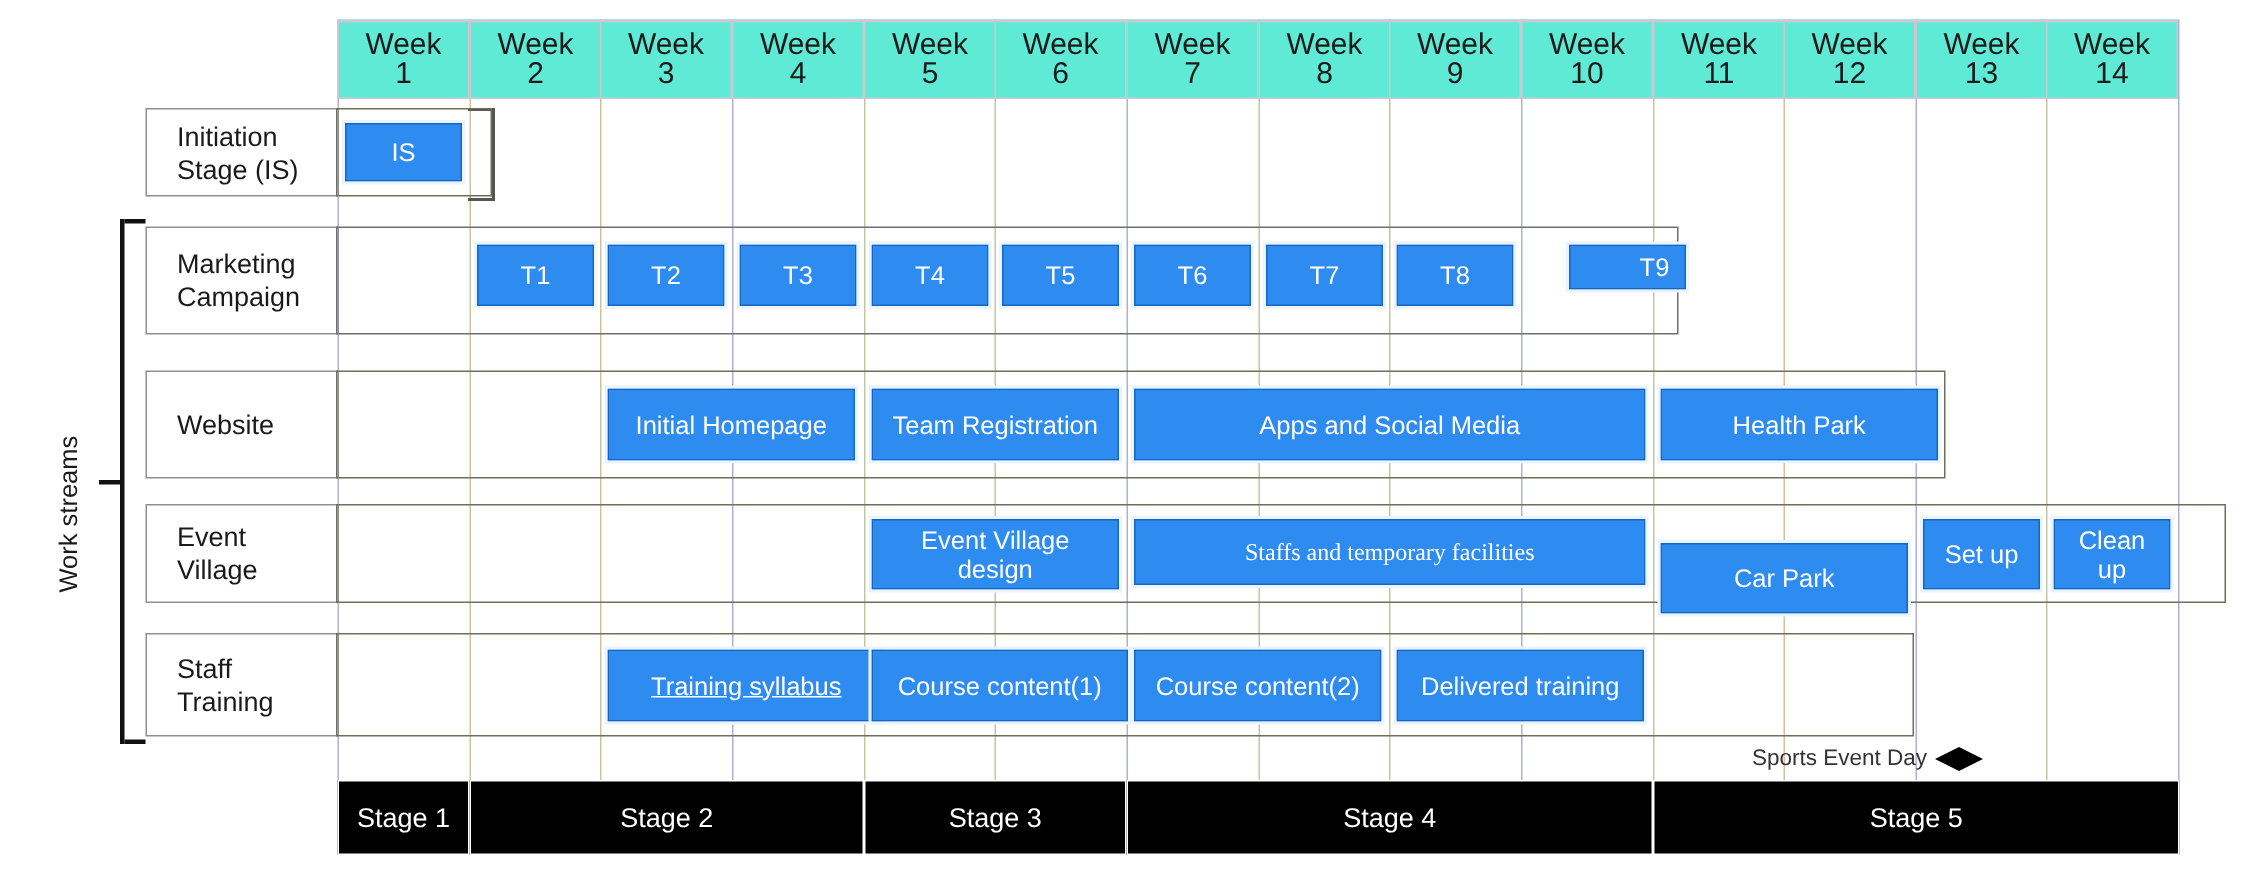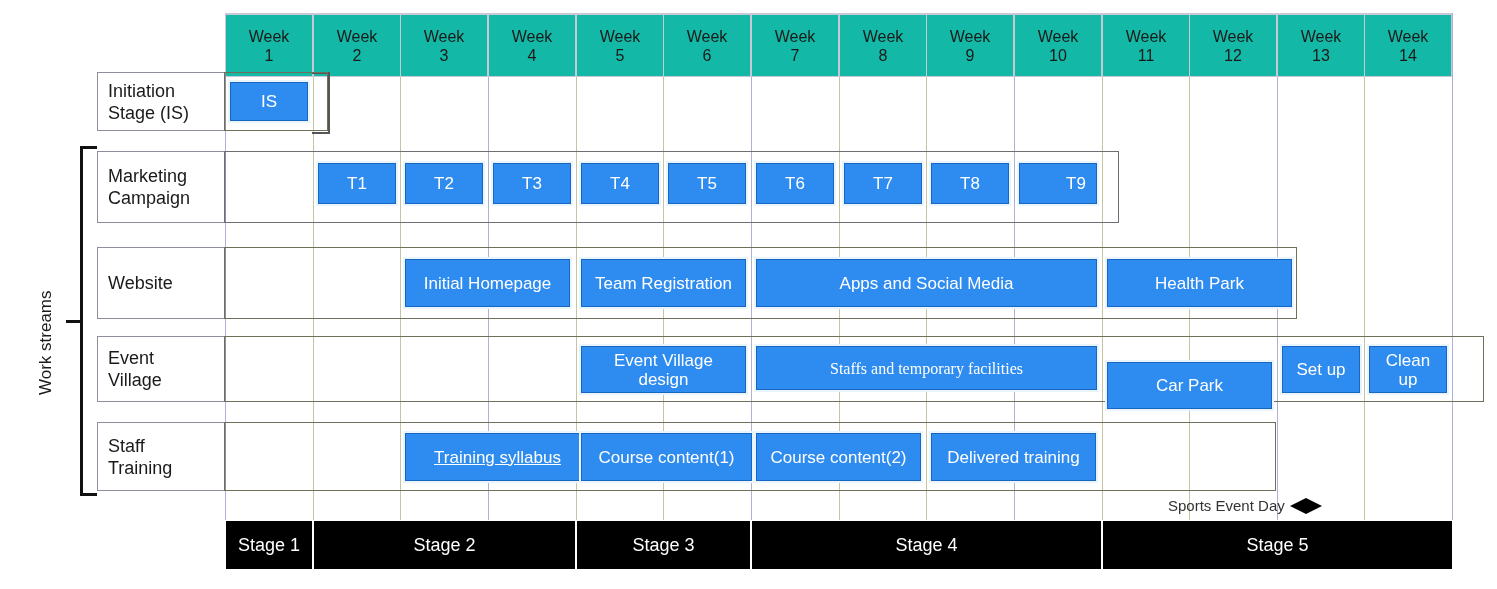--- a/index.html
+++ b/index.html
@@ -5,30 +5,30 @@
   html,body{margin:0;padding:0;background:#ffffff;}
   body{width:1497px;height:589px;font-family:"Liberation Sans",sans-serif;color:#1a1a1a;}
   #root{position:relative;width:1497px;height:589px;overflow:hidden;}
 
   
   .vline{position:absolute;width:1px;background:#b9b9c9;opacity:.85;}
   .vline.olive{background:#9a9456;opacity:.55;}
   .vline.blue{background:#8a90c8;opacity:.7;}
 
   
-  .weekhead{position:absolute;top:13px;height:64px;box-sizing:border-box;
-            border:1px solid #c9c9d6;border-top:2px solid #c9c9d6;background:#14b8a6;
+  .weekhead{position:absolute;top:13px;height:53px;box-sizing:border-box;
+            border:1px solid #c9c9d6;border-top:2px solid #c9c9d6;background:#5eead4;
             display:flex;flex-direction:column;align-items:center;justify-content:center;
-            font-size:16px;line-height:19px;color:#1a1a1a;}
+            font-size:20px;line-height:19px;color:#1a1a1a;}
   .weekhead .wk{display:block;}
 
   
   .lane{position:absolute;box-sizing:border-box;border:1px solid #8e8e9e;background:#fff;}
   .lanelabel{position:absolute;box-sizing:border-box;
-             display:flex;align-items:center;padding-left:11px;
+             display:flex;align-items:center;padding-left:21px;
              font-size:18px;line-height:22px;color:#1a1a1a;white-space:pre-line;}
 
   
   .laneoutline{position:absolute;box-sizing:border-box;border:1.5px solid #6f6f5a;background:transparent;}
   .laneoutline.grey{border-color:#6e6e75;}
 
   
   .bar{position:absolute;box-sizing:border-box;background:#2e8bf0;
        border:1px solid #1767c0;outline:2px solid #eaf4fe;outline-offset:0px;
        color:#ffffff;font-size:17px;line-height:19px;
@@ -153,21 +153,21 @@
 Campaign</div>
       <div class="laneoutline grey" style="left: 224px; top: 151px; width: 895px; height: 72px;"></div>
       <div class="bar" style="left: 318px; width: 78px; top: 163px; height: 41px;">T1</div>
       <div class="bar" style="left: 405px; width: 78px; top: 163px; height: 41px;">T2</div>
       <div class="bar" style="left: 493px; width: 78px; top: 163px; height: 41px;">T3</div>
       <div class="bar" style="left: 581px; width: 78px; top: 163px; height: 41px;">T4</div>
       <div class="bar" style="left: 668px; width: 78px; top: 163px; height: 41px;">T5</div>
       <div class="bar" style="left: 756px; width: 78px; top: 163px; height: 41px;">T6</div>
       <div class="bar" style="left: 844px; width: 78px; top: 163px; height: 41px;">T7</div>
       <div class="bar" style="left: 931px; width: 78px; top: 163px; height: 41px;">T8</div>
-      <div class="bar" style="left: 1019px; width: 78px; top: 163px; height: 41px; padding-left: 36px;">T9</div>
+      <div class="bar" style="left: 1046px; width: 78px; top: 163px; height: 30px; padding-left: 36px;">T9</div>
       <div class="lane" style="left: 97px; top: 247px; width: 129px; height: 72px;"></div>
       <div class="lanelabel" style="left: 97px; top: 247px; width: 128px; height: 72px;">Website</div>
       <div class="laneoutline" style="left: 224px; top: 247px; width: 1073px; height: 72px;"></div>
       <div class="bar" style="left: 405px; width: 165px; top: 259px; height: 48px;">Initial Homepage</div>
       <div class="bar" style="left: 581px; width: 165px; top: 259px; height: 48px;">Team Registration</div>
       <div class="bar" style="left: 756px; width: 341px; top: 259px; height: 48px;">Apps and Social Media</div>
       <div class="bar" style="left: 1107px; width: 185px; top: 259px; height: 48px;">Health Park</div>
       <div class="lane" style="left: 97px; top: 336px; width: 129px; height: 66px;"></div>
       <div class="lanelabel" style="left: 97px; top: 336px; width: 128px; height: 66px;">Event
 Village</div>

